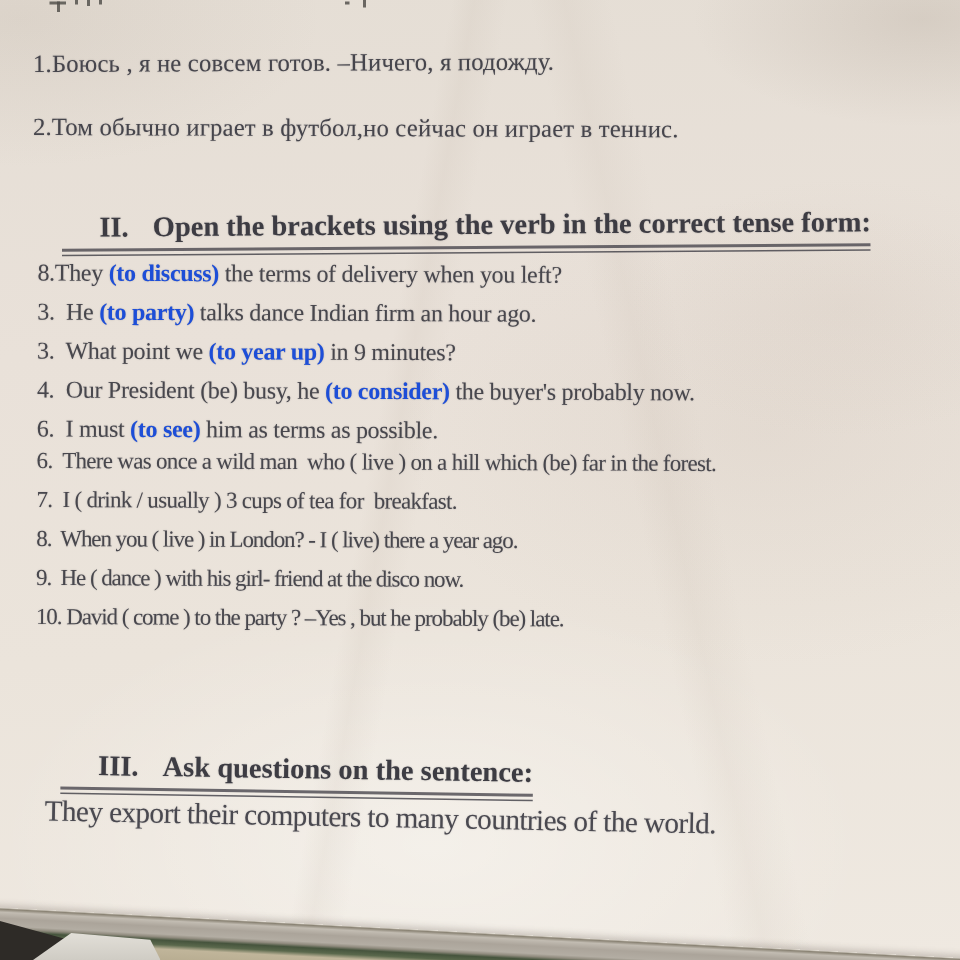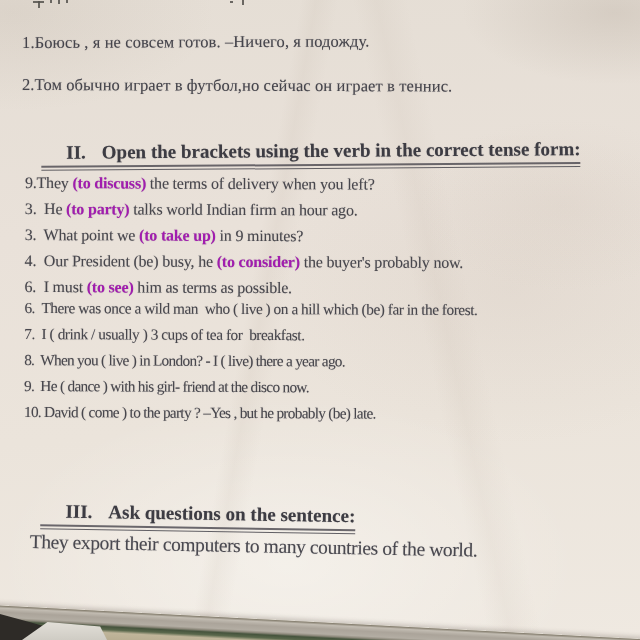--- a/index.html
+++ b/index.html
@@ -42,21 +42,21 @@
   .underline2 { position:relative; display:inline-block; padding-bottom:6px;
                 border-bottom:1.5px solid rgba(72,70,78,0.85); }
   .underline2::after { content:""; position:absolute; left:0; right:0; bottom:2.5px;
                        height:1.5px; background:rgba(72,70,78,0.8); }
   .numeral { margin-right:16px;margin-left:25px; }
 
   .list { position:absolute; left:25px; top:174px; font-size:16px;
           transform:rotate(0.25deg); transform-origin:left top; }
   .item { white-space:pre; line-height:17px; margin-bottom:9px; letter-spacing:-0.2px;
           color:#48474d; text-shadow:0 0 1px rgba(70,68,76,0.35); }
-  .item .b { font-weight:bold; color:#a21caf; }
+  .item .b { font-weight:bold; color:#1d4ed8; }
   .item:nth-child(5) { margin-bottom:4px; }
   .item:nth-child(n+6) { font-size:15.3px; letter-spacing:-0.45px; }
   .item:nth-child(n+8) { letter-spacing:-0.7px; }
 
   .sentence { left:30px; top:531px; font-size:19.5px; letter-spacing:-0.4px;
               color:#4a4950; transform:rotate(1.1deg); transform-origin:left top; }
 
   
   .frag { position:absolute; background:#55524d; opacity:0.85; }
   .f1 { left:33px; top:1px; width:11px; height:2px; }
@@ -103,23 +103,23 @@
   <div class="frag f7"></div>
 
   <div class="line ru ru1">1.Боюсь , я не совсем готов. –Ничего, я подожду.</div>
   <div class="line ru ru2">2.Том обычно играет в футбол,но сейчас он играет в теннис.</div>
 
   <div class="line heading h2wrap">
     <span class="underline2"><span class="numeral">II.</span><span>Open the brackets using the verb in the correct tense form:</span></span>
   </div>
 
   <div class="list">
-      <div class="item"><span>9.They </span><span class="b">(to discuss)</span><span> the terms of delivery when you left?</span></div>
-      <div class="item"><span>3.  He </span><span class="b">(to party)</span><span> talks world Indian firm an hour ago.</span></div>
-      <div class="item"><span>3.  What point we </span><span class="b">(to take up)</span><span> in 9 minutes?</span></div>
+      <div class="item"><span>8.They </span><span class="b">(to discuss)</span><span> the terms of delivery when you left?</span></div>
+      <div class="item"><span>3.  He </span><span class="b">(to party)</span><span> talks dance Indian firm an hour ago.</span></div>
+      <div class="item"><span>3.  What point we </span><span class="b">(to year up)</span><span> in 9 minutes?</span></div>
       <div class="item"><span>4.  Our President (be) busy, he </span><span class="b">(to consider)</span><span> the buyer's probably now.</span></div>
       <div class="item"><span>6.  I must </span><span class="b">(to see)</span><span> him as terms as possible.</span></div>
       <div class="item"><span>6.  There was once a wild man  who ( live ) on a hill which (be) far in the forest.</span></div>
       <div class="item"><span>7.  I ( drink / usually ) 3 cups of tea for  breakfast.</span></div>
       <div class="item"><span>8.  When you ( live ) in London? - I ( live) there a year ago.</span></div>
       <div class="item"><span>9.  He ( dance ) with his girl- friend at the disco now.</span></div>
       <div class="item"><span>10. David ( come ) to the party ? –Yes , but he probably (be) late.</span></div>
     </div>
 
   <div class="line heading h3wrap">

